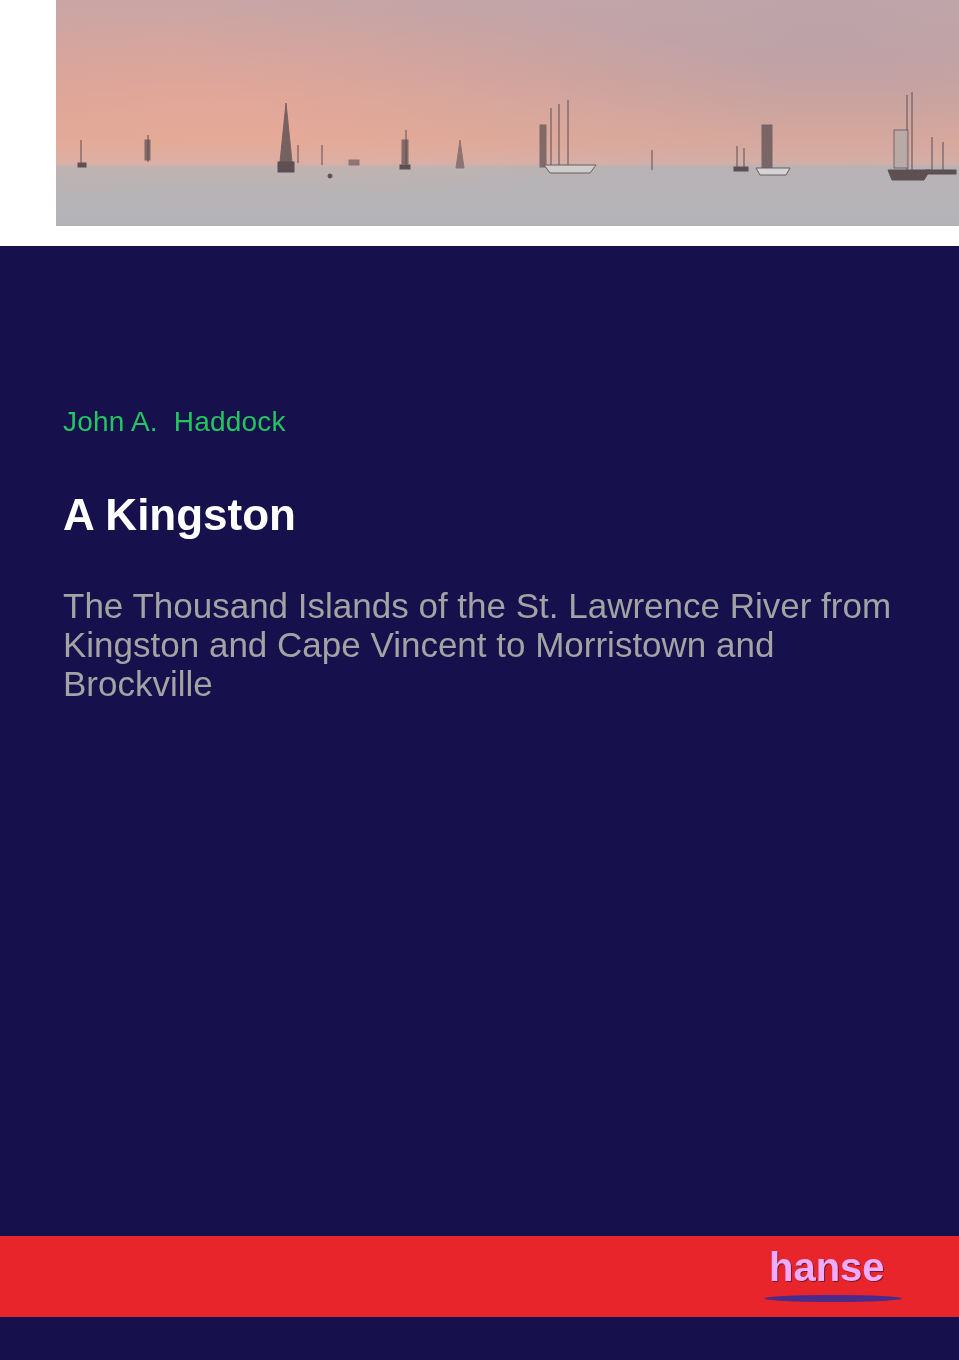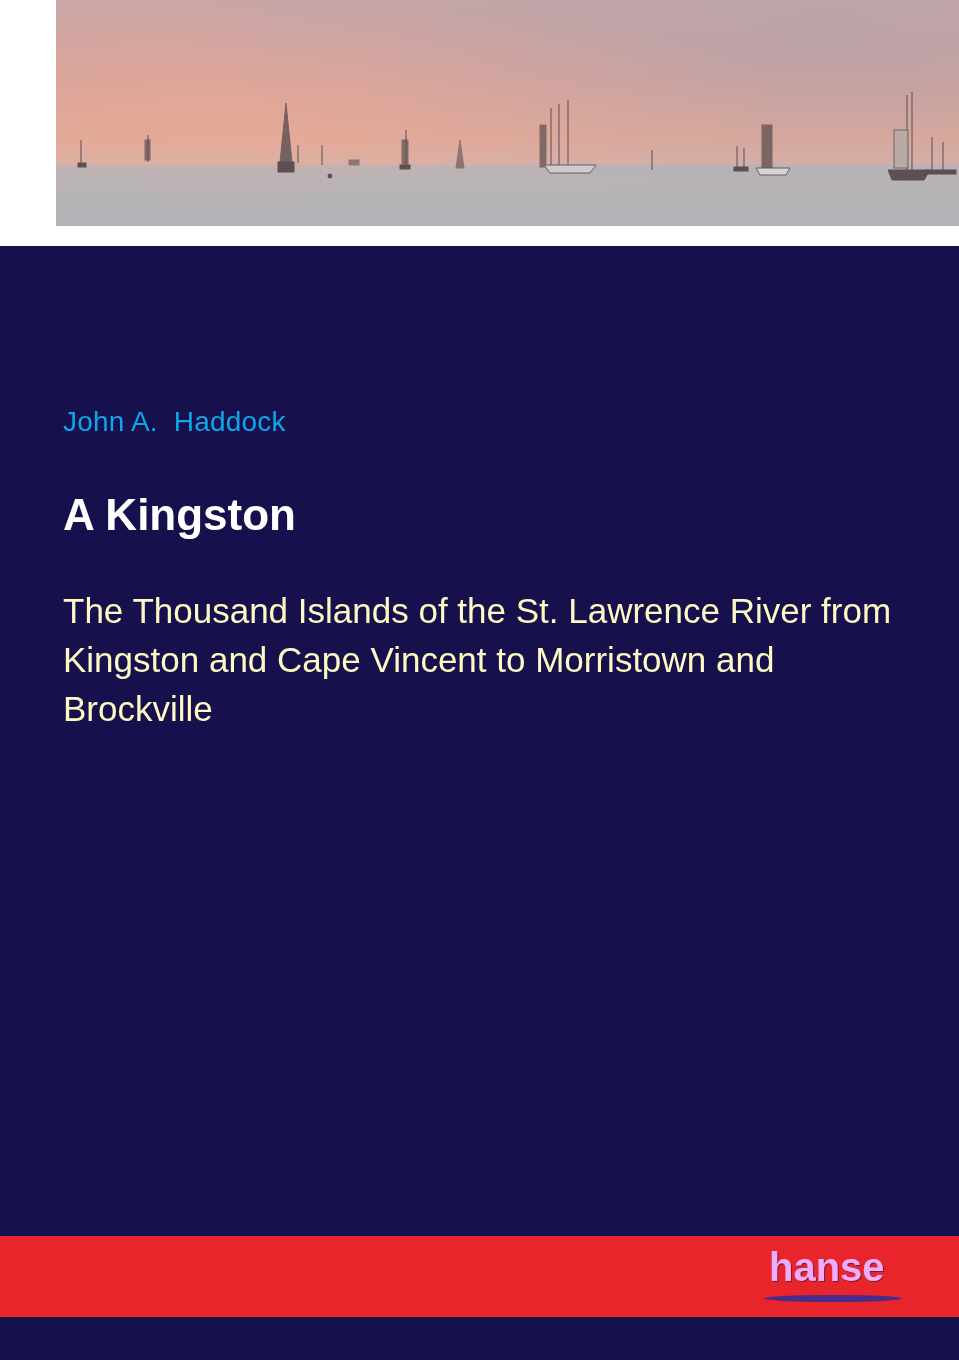--- a/index.html
+++ b/index.html
@@ -4,23 +4,23 @@
   <style>
     html, body { margin: 0; padding: 0; }
     body { width: 959px; height: 1360px; position: relative; overflow: hidden; background: #16104d; font-family: "Liberation Sans", sans-serif; }
     .top-white { position: absolute; left: 0; top: 0; width: 959px; height: 246px; background: #ffffff; }
     .photo { position: absolute; left: 56px; top: 0; width: 903px; height: 226px; overflow: hidden;
       background: linear-gradient(180deg, #c9a6a6 0%, #d3a39c 35%, #e0aa98 62%, #d9b0a6 72%, #b9b4b6 74%, #b3b3b7 100%); }
     .photo .haze { position:absolute; left:0; top:0; width:100%; height:100%;
       background: radial-gradient(ellipse at 20% 45%, rgba(240,170,150,0.45), rgba(0,0,0,0) 55%), radial-gradient(ellipse at 85% 20%, rgba(170,160,175,0.5), rgba(0,0,0,0) 60%); }
     .photo svg { position:absolute; left:0; top:0; }
     .cover { position: absolute; left: 0; top: 246px; width: 959px; height: 1114px; background: #16104d; }
-    .author { position: absolute; left: 63px; top: 406px; font-size: 28px; color: #0ea5e9; letter-spacing: 0.2px; white-space: pre; }
+    .author { position: absolute; left: 63px; top: 406px; font-size: 28px; color: #22c55e; letter-spacing: 0.2px; white-space: pre; }
     .title { position: absolute; left: 63px; top: 490px; font-size: 44px; font-weight: bold; color: #ffffff; }
-    .subtitle { position: absolute; left: 63px; top: 586px; width: 830px; font-size: 35px; line-height: 49px; color: #fef9c3; }
+    .subtitle { position: absolute; left: 63px; top: 586px; width: 830px; font-size: 35px; line-height: 39px; color: #a3a3a3; }
     .band { position: absolute; left: 0; top: 1236px; width: 959px; height: 81px; background: #e8252b; }
     .logo { position: absolute; left: 762px; top: 1251px; width: 145px; height: 56px; }
     .logo-text { position: absolute; left: 7px; top: -6px; font-size: 40px; font-weight: bold; color: #f0abfc; letter-spacing: 0px;
       text-shadow: 1px 1px 0 #7a1a2a; }
     .logo-swoosh { position: absolute; left: 2px; top: 44px; width: 138px; height: 7px; border-radius: 50%; background: #4a2a8a; }
   </style>
 </head>
 <body>
 
 <div class="top-white"></div>

